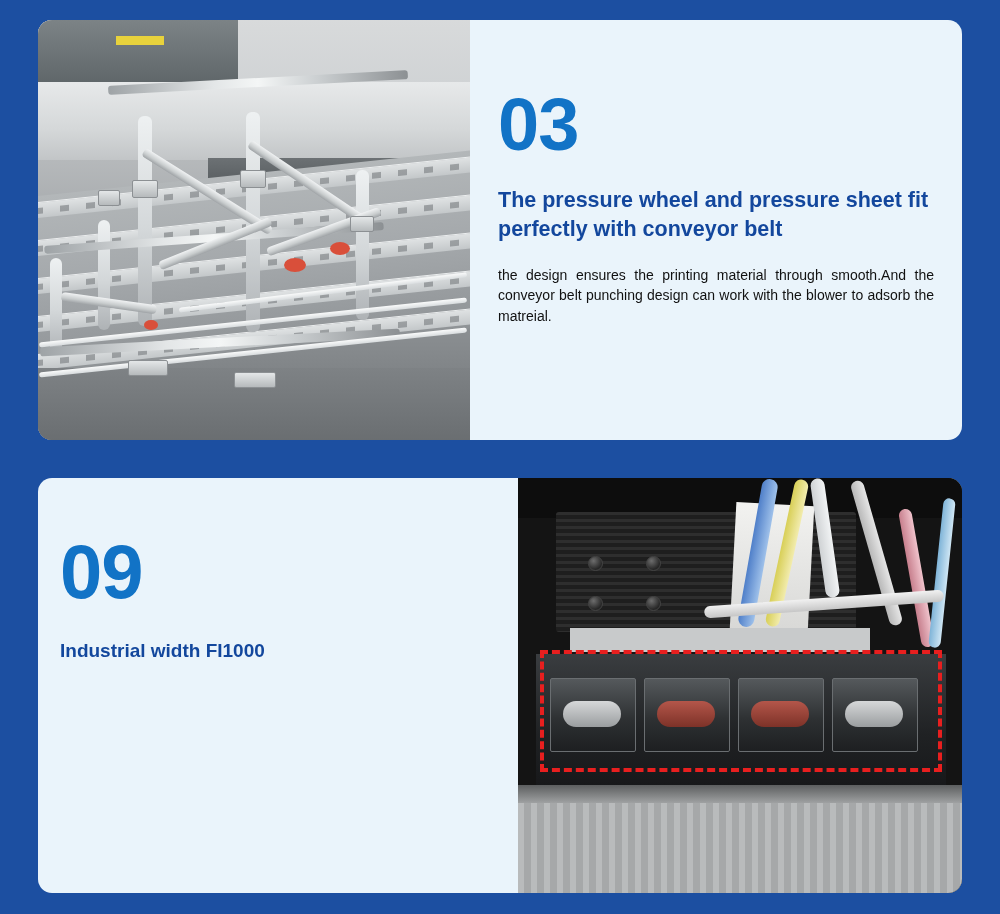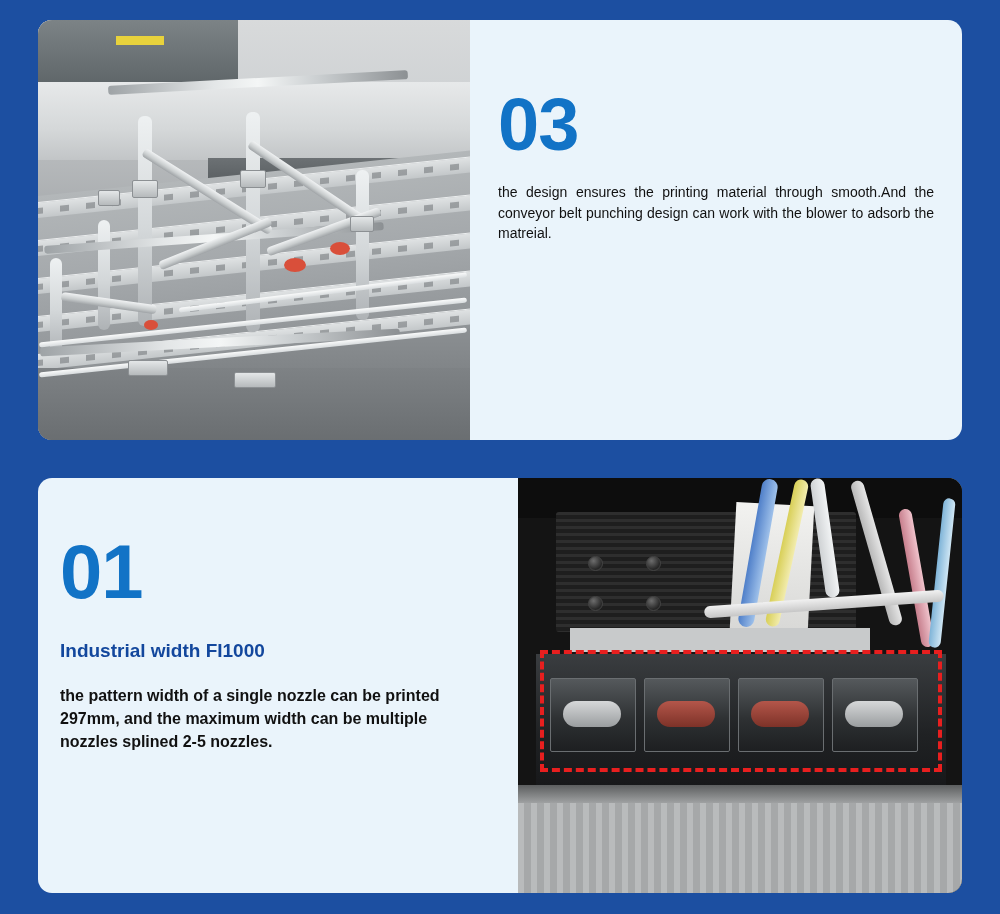--- a/index.html
+++ b/index.html
@@ -270,30 +270,30 @@
       <div class="p3-clamp" style="left:94px; top:160px; width:26px; height:18px;"></div>
       <div class="p3-clamp" style="left:202px; top:150px; width:26px; height:18px;"></div>
       <div class="p3-clamp" style="left:312px; top:196px; width:24px; height:16px;"></div>
       <div class="p3-clamp" style="left:60px; top:170px; width:22px; height:16px;"></div>
       <div class="p3-clamp" style="left:90px; top:340px; width:40px; height:16px;"></div>
       <div class="p3-clamp" style="left:196px; top:352px; width:42px; height:16px;"></div>
     </div>
 
     <div class="text-pane">
       <div class="num">03</div>
+      <div class="headline">The pressure wheel and pressure sheet fit perfectly with conveyor belt</div>
       <div class="body">the design ensures the printing material through smooth.And the conveyor belt punching design can work with the blower to adsorb the matreial.</div>
     </div>
   </div>
 
   <div class="card card-04">
 
     <div class="text-pane text-pane-04">
-      <div class="num num-04">01</div>
+      <div class="num num-04">09</div>
       <div class="headline headline-04">Industrial width FI1000</div>
-      <div class="body body-04">the pattern width of a single nozzle can be printed 297mm, and the maximum width can be multiple nozzles splined 2-5 nozzles.</div>
     </div>
 
     <div class="photo photo-04">
       <div class="p4-bg"></div>
       <div class="p4-darktop"></div>
 
       <div class="p4-roller"></div>
       <div class="p4-screw" style="left:70px; top:78px;"></div>
       <div class="p4-screw" style="left:128px; top:78px;"></div>
       <div class="p4-screw" style="left:70px; top:118px;"></div>

